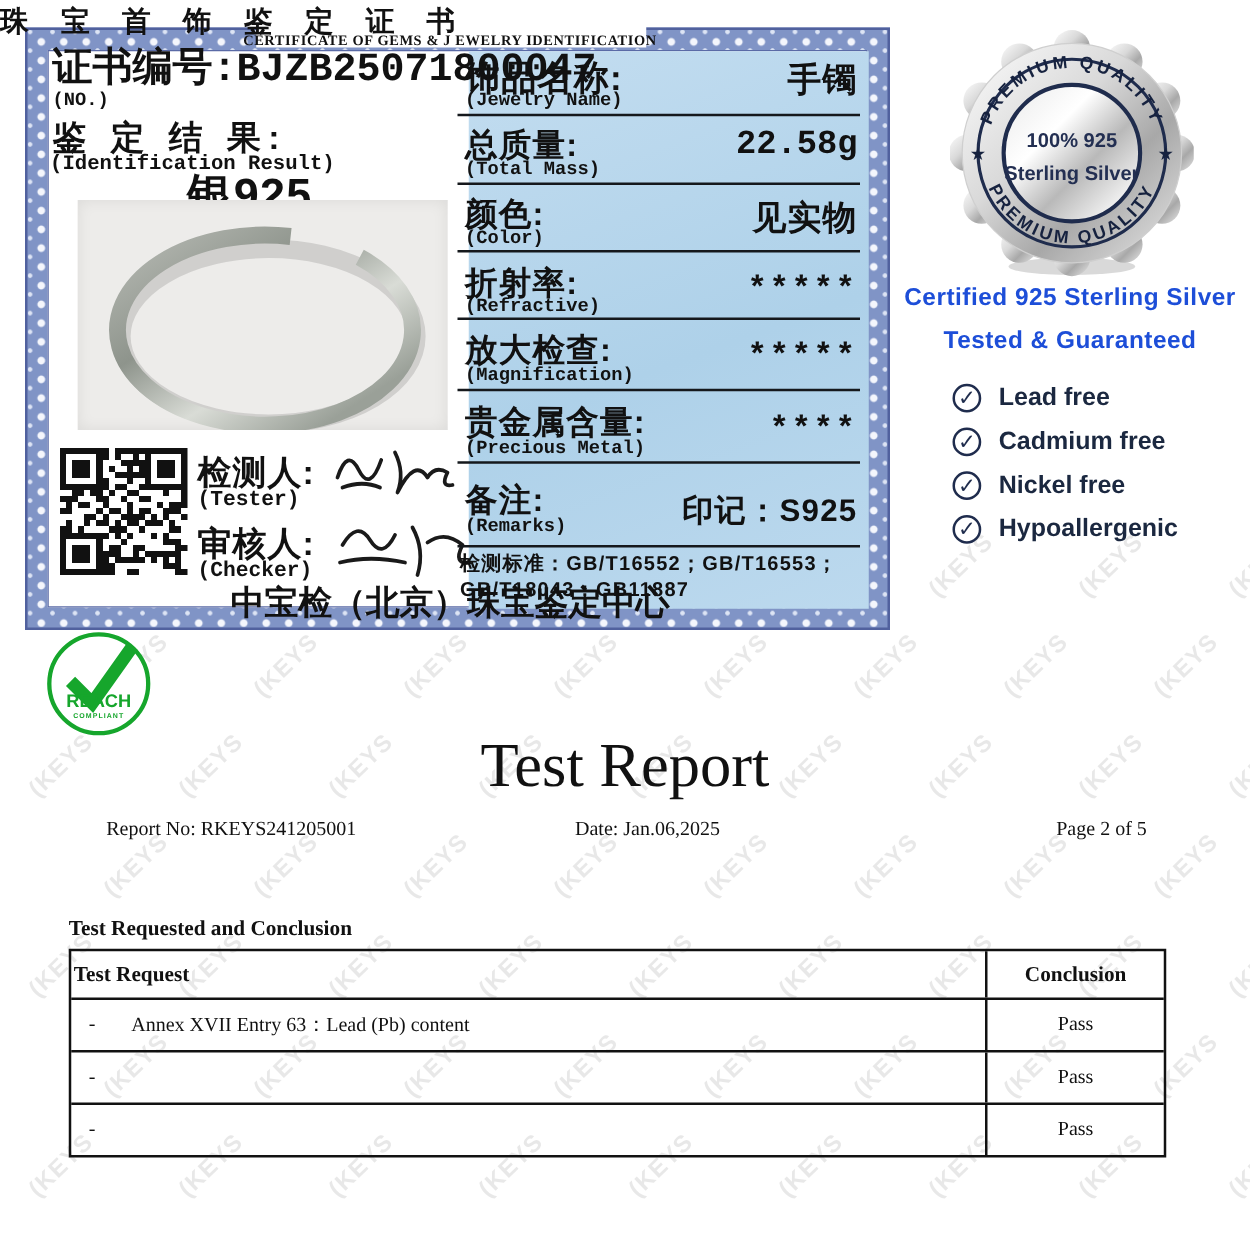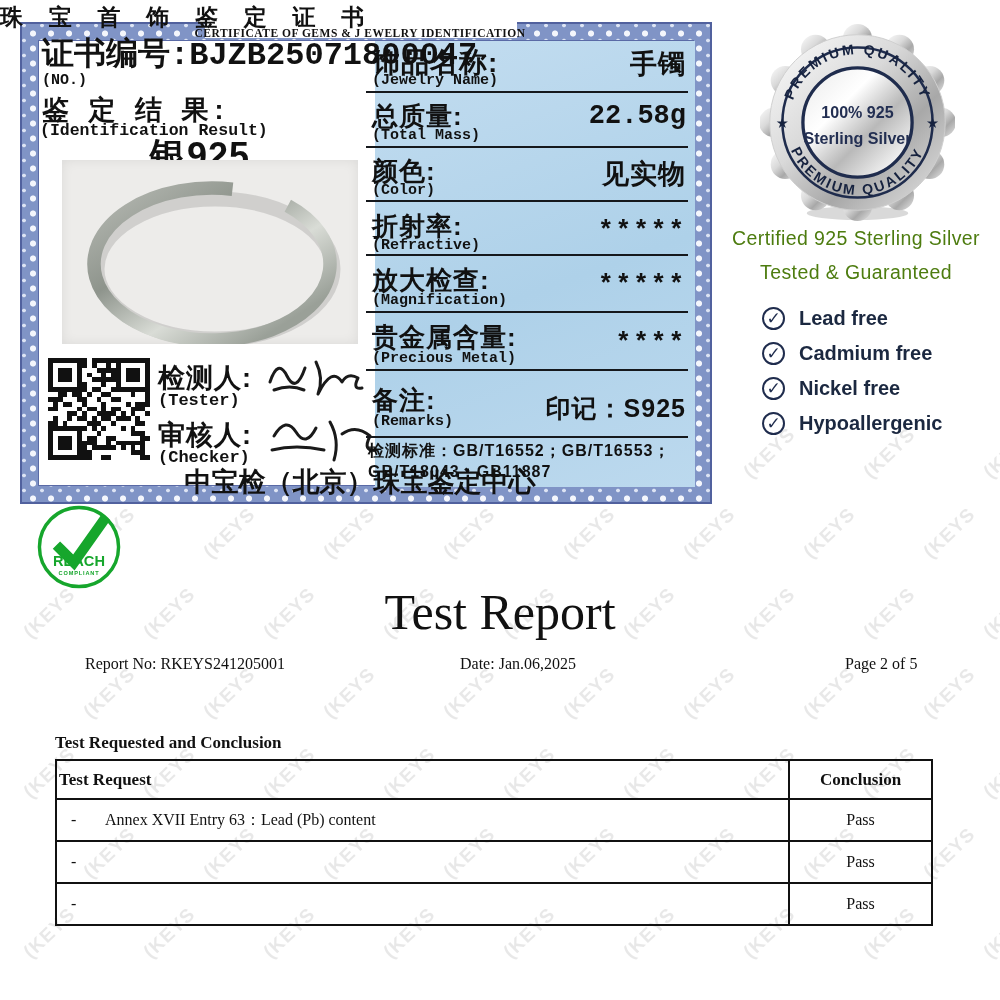--- a/index.html
+++ b/index.html
@@ -32,22 +32,22 @@
   .fval{position:absolute;right:314px;text-align:right;z-index:3;font-weight:900}
   .flabel{position:absolute;left:372px;z-index:3;font-weight:900;letter-spacing:1px}
   .flabel-en{position:absolute;left:372px;z-index:3;font-family:"Liberation Mono","DejaVu Sans Mono",monospace;font-weight:700;font-size:15px}
   .stars{font-family:"Liberation Mono","DejaVu Sans Mono",monospace;letter-spacing:2px}
 
   .photo{left:62px;top:160px;width:296px;height:184px;background:#edecea;z-index:3;
          box-shadow:inset 0 0 12px rgba(0,0,0,.08)}
   .sig{stroke:#1a1a1a;stroke-width:3;fill:none;stroke-linecap:round;stroke-linejoin:round}
 
   
-  .claim-title{left:712px;width:288px;text-align:center;font-weight:400;font-size:19.5px;
-               color:#4d7c0f;z-index:3;letter-spacing:.4px}
+  .claim-title{left:712px;width:288px;text-align:center;font-weight:700;font-size:19.5px;
+               color:#1d4ed8;z-index:3;letter-spacing:.4px}
   .claim-item{left:762px;z-index:3;display:flex;align-items:center;gap:14px}
   .ccheck{width:23px;height:23px;border:2px solid #1f2c4d;border-radius:50%;box-sizing:border-box;
           display:flex;align-items:center;justify-content:center;font-size:17px;font-weight:700;color:#1f2c4d;line-height:1}
   .claim-label{font-size:20px;font-weight:600;color:#1b2840}
 
   
   .reach{left:36px;top:504px;width:86px;height:86px;z-index:3}
 
   
   .rtitle{left:0;width:1000px;text-align:center;top:583px;font-size:50px;z-index:3;

